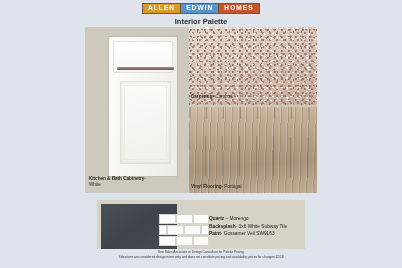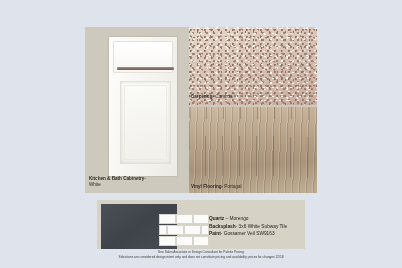--- a/index.html
+++ b/index.html
@@ -286,20 +286,30 @@
   .side-right { left: 317px; width: 85px; }
 </style>
 </head>
 <body>
 
 <div id="page">
 
   <div class="side-pane side-left"></div>
   <div class="side-pane side-right"></div>
 
+  <div class="header">
+    <div class="logo-wrap">
+      <div class="logo-seg seg-allen">ALLEN</div>
+      <div class="logo-seg seg-edwin">EDWIN</div>
+      <div class="logo-seg seg-homes">HOMES</div>
+    </div>
+    <div class="title">
+      <span>Interior Palette</span>
+    </div>
+  </div>
 
   <div class="board">
 
     <div class="cabinet-col">
       <div class="cabinet-door">
         <div class="door-drawer"></div>
         <div class="door-handle"></div>
         <div class="door-panel">
           <div class="door-panel-inner"></div>
         </div>

